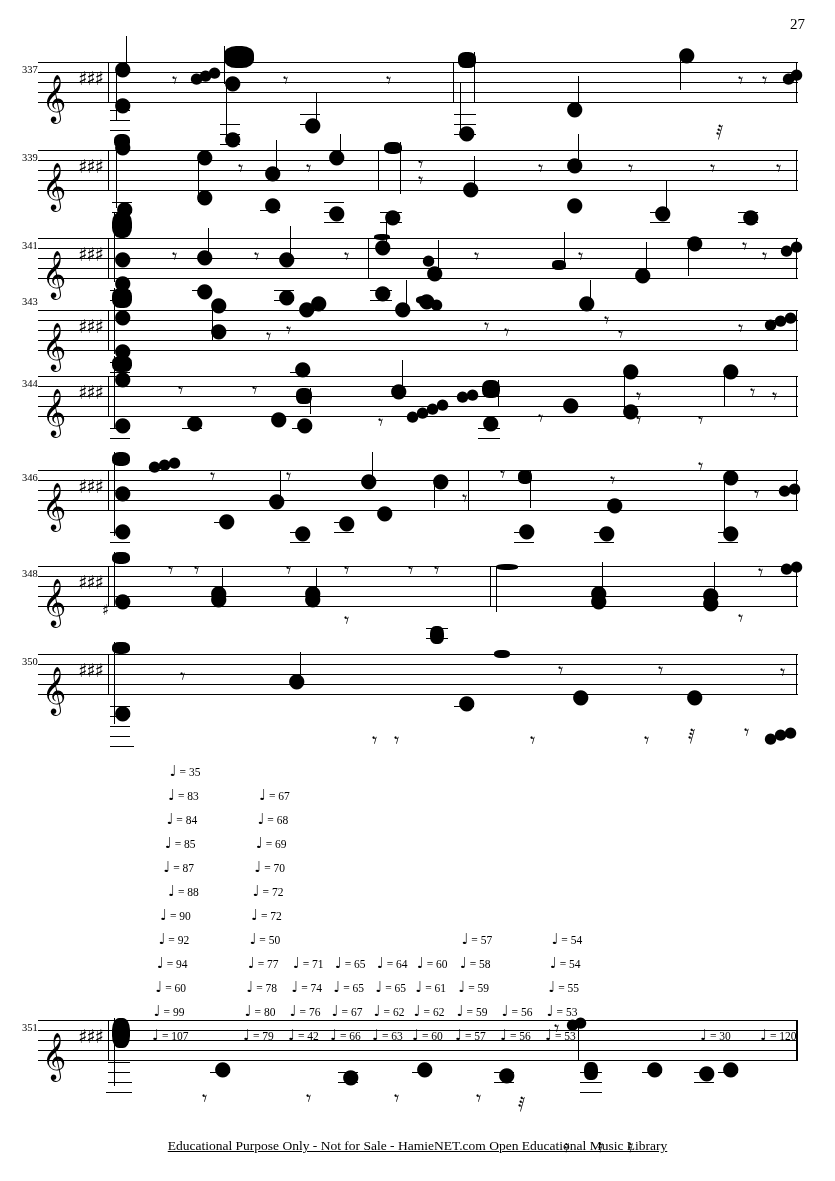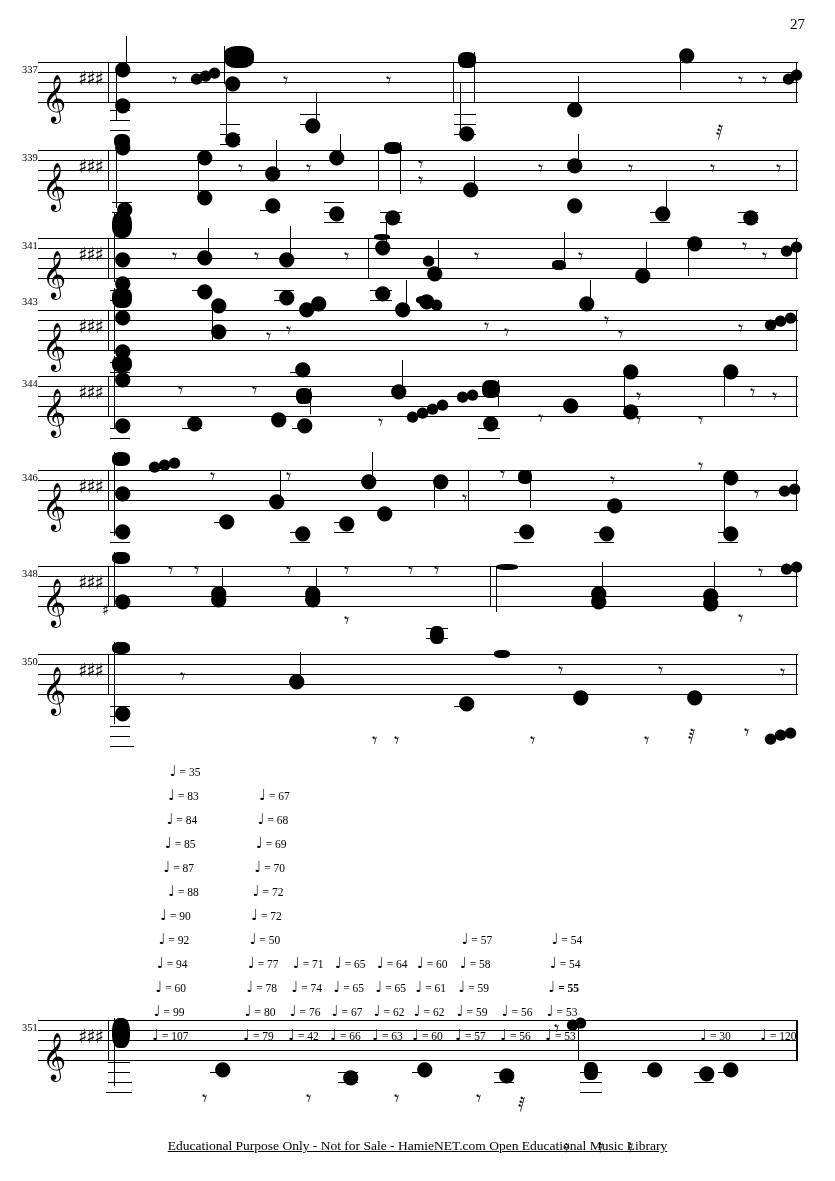--- a/index.html
+++ b/index.html
@@ -587,21 +587,21 @@
       <div class="tempo" style="left: 412px; top: 1026px;"><span class="nh">♩</span><span> = 60</span></div>
       <div class="tempo" style="left: 461.4px; top: 930px;"><span class="nh">♩</span><span> = 57</span></div>
       <div class="tempo" style="left: 459.8px; top: 954px;"><span class="nh">♩</span><span> = 58</span></div>
       <div class="tempo" style="left: 458.2px; top: 978px;"><span class="nh">♩</span><span> = 59</span></div>
       <div class="tempo" style="left: 456.6px; top: 1002px;"><span class="nh">♩</span><span> = 59</span></div>
       <div class="tempo" style="left: 455px; top: 1026px;"><span class="nh">♩</span><span> = 57</span></div>
       <div class="tempo" style="left: 501.6px; top: 1002px;"><span class="nh">♩</span><span> = 56</span></div>
       <div class="tempo" style="left: 500px; top: 1026px;"><span class="nh">♩</span><span> = 56</span></div>
       <div class="tempo" style="left: 551.4px; top: 930px;"><span class="nh">♩</span><span> = 54</span></div>
       <div class="tempo" style="left: 549.8px; top: 954px;"><span class="nh">♩</span><span> = 54</span></div>
-      <div class="tempo" style="left: 548.2px; top: 978px; font-weight: bold;"><span class="nh">♩</span><span> = 55</span></div>
+      <div class="tempo" style="left: 548.2px; top: 978px;"><span class="nh">♩</span><span> = 55</span></div>
       <div class="tempo" style="left: 546.6px; top: 1002px;"><span class="nh">♩</span><span> = 53</span></div>
       <div class="tempo" style="left: 545px; top: 1026px;"><span class="nh">♩</span><span> = 53</span></div>
       <div class="tempo" style="left: 700px; top: 1026px;"><span class="nh">♩</span><span> = 30</span></div>
       <div class="tempo" style="left: 760px; top: 1026px;"><span class="nh">♩</span><span> = 120</span></div>
     </div>
 
   <div class="system" style="top:1020px;">
     <div class="measure-num" style="left:22px;top:2px;">351</div>
     <div class="staff">
       <div class="ln"></div>

